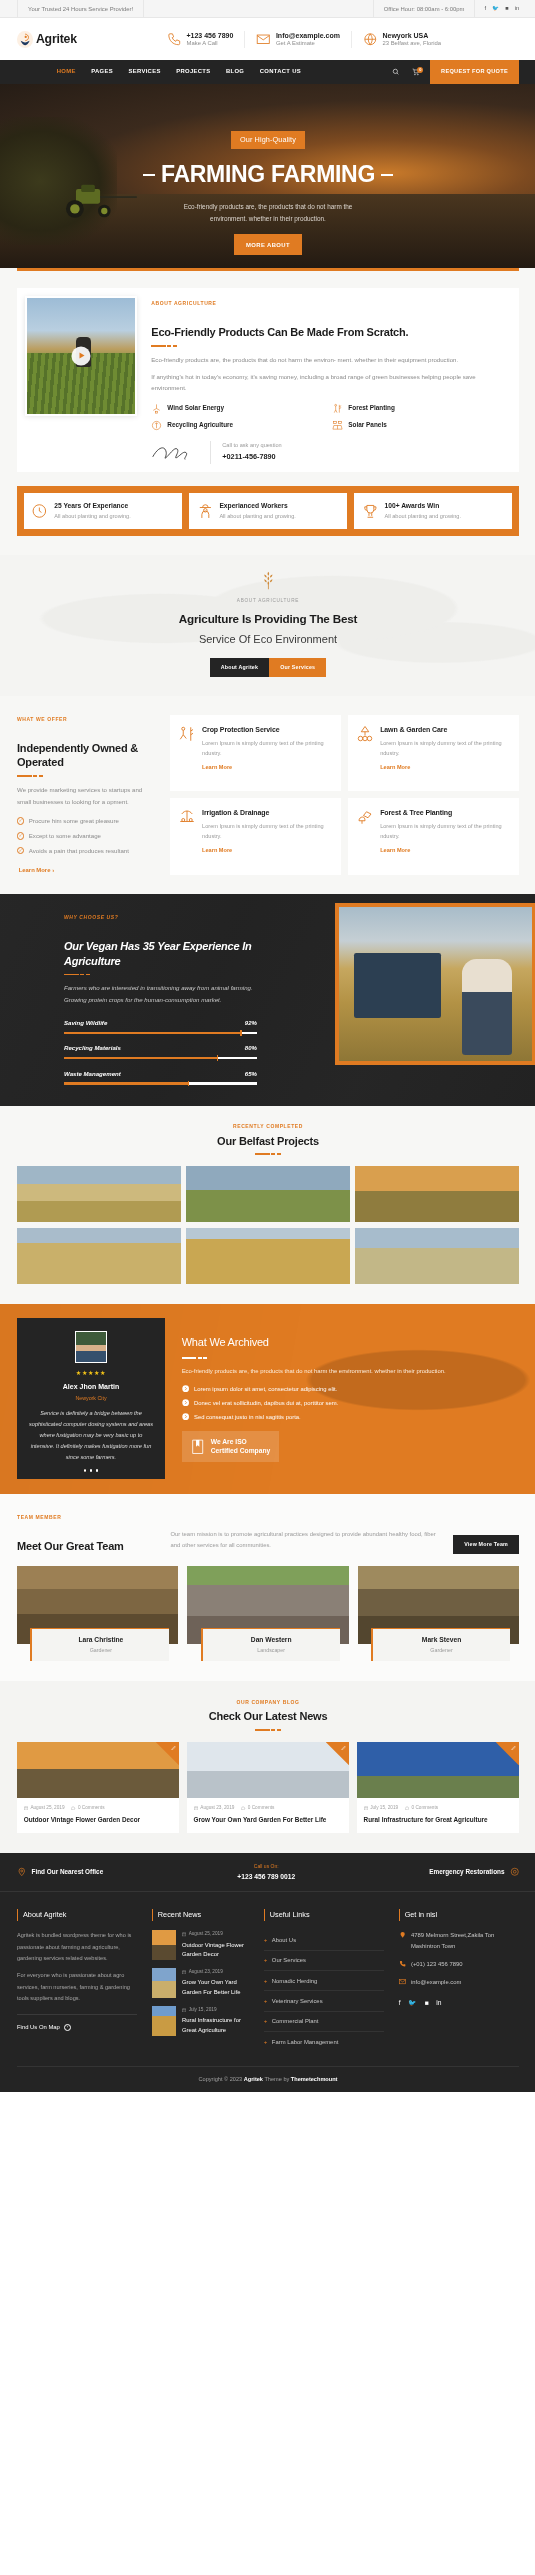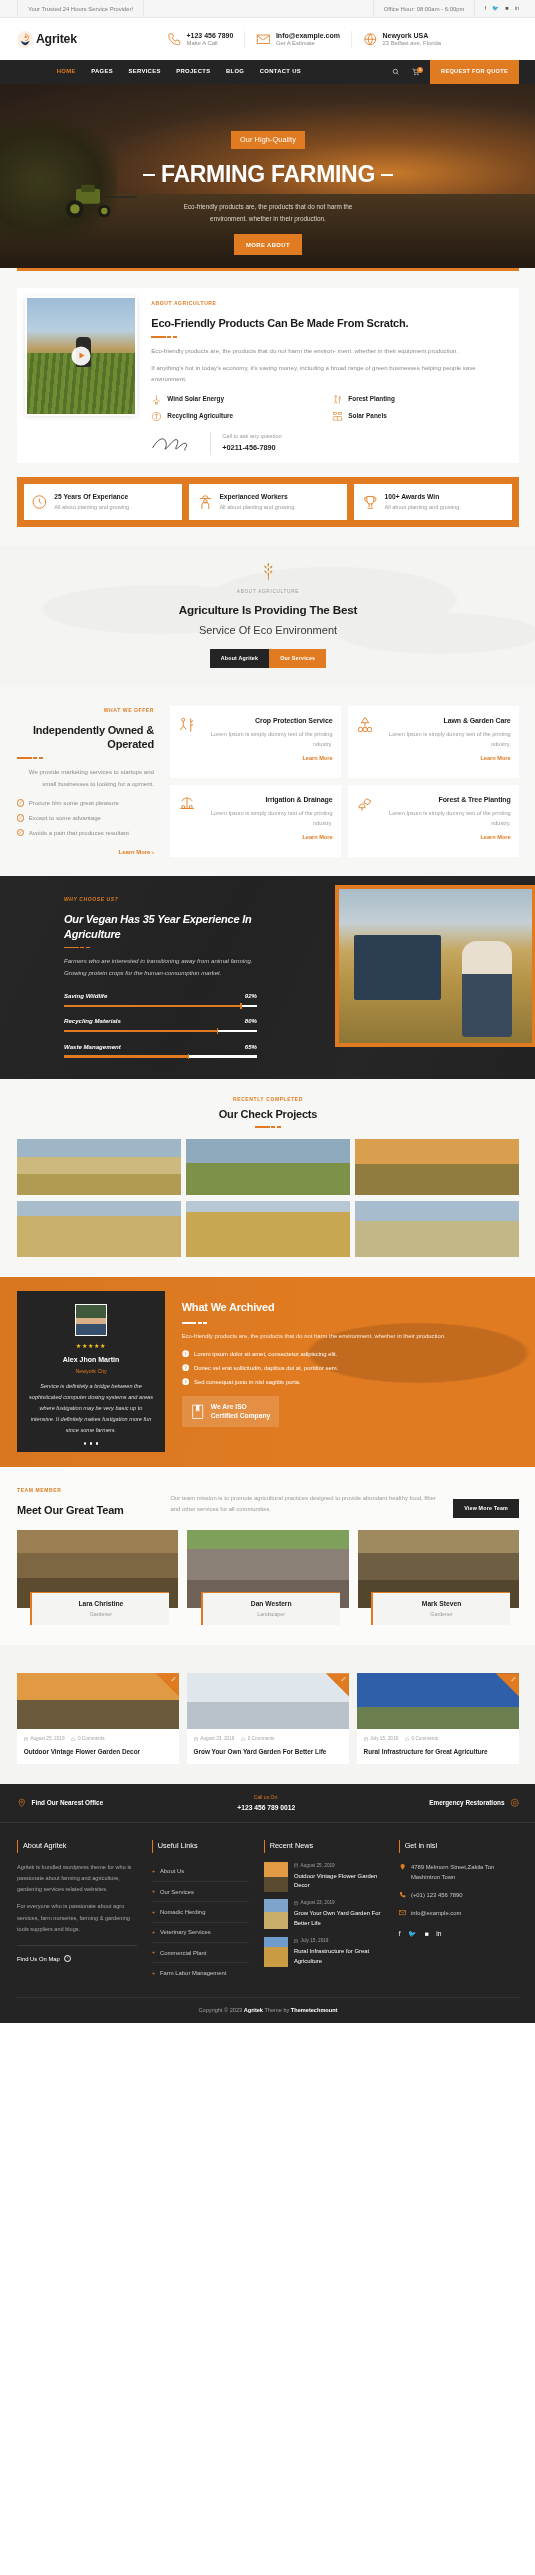--- a/index.html
+++ b/index.html
@@ -71,21 +71,21 @@
   .about-row { display:flex; gap:14.5px; background:#fff; padding:7.8px; }
   .about-img { width:112px; height:120px; flex-shrink:0; position:relative; border:2.8px solid #fff; box-shadow:0 1.1px 5.6px rgba(0,0,0,.12); overflow:hidden;
     background:linear-gradient(to bottom,#9dbcd6 0%,#b9cfe0 28%,#bb9e60 44%,#6e8a3a 58%,#5d7d2e 100%); }
   .about-img .rows { position:absolute; left:0; bottom:0; width:100%; height:52%;
     background:repeating-linear-gradient(95deg,#6f8c33 0 3.9px,#56722a 3.9px 7.3px); }
   .about-img .figure { position:absolute; left:46%; top:34%; width:14.5px; height:30px; background:#2c2a26; border-radius:4.5px 4.5px 1.7px 1.7px; }
   .play { position:absolute; left:50%; top:50%; transform:translate(-50%,-50%); width:19px; height:19px; border-radius:50%; background:rgba(255,255,255,.92); display:flex; align-items:center; justify-content:center; cursor:pointer; }
   .play::after { content:""; border-left:5px solid #e07b22; border-top:3.3px solid transparent; border-bottom:3.3px solid transparent; margin-left:1.7px; }
   .about-txt { flex:1; padding-top:3.3px; padding-right:5.6px; }
   .eyebrow { color:#e07b22; font-size:5px; font-weight:bold; letter-spacing:0.6px; text-transform:uppercase; }
-  .h2 { font-size:11px; font-weight:bold; color:#1c1c1c; line-height:1.3; margin-top:9px; letter-spacing:-0.2px; }
+  .h2 { font-size:11px; font-weight:bold; color:#1c1c1c; line-height:1.3; margin-top:18px; letter-spacing:-0.2px; }
   .sep { margin:5.6px 0 6.7px; display:flex; align-items:center; gap:1.7px; }
   .sep i { display:block; height:1.7px; background:#e07b22; }
   .sep i:nth-child(1){ width:14.5px; } .sep i:nth-child(2){ width:3.9px; } .sep i:nth-child(3){ width:3.9px; }
   .p { font-size:6.1px; color:#8b8b8b; line-height:1.95; }
   .p + .p { margin-top:5px; }
   .feat-grid { display:grid; grid-template-columns:1fr 1fr; gap:5.6px 7.8px; margin-top:9px; }
   .feat { display:flex; align-items:center; gap:5px; }
   .feat-ic { width:11px; height:11px; color:#e07b22; flex-shrink:0; }
   .feat-lb { font-size:6.4px; font-weight:bold; color:#1c1c1c; }
   .sign-row { display:flex; align-items:center; gap:11px; margin-top:10px; }
@@ -112,21 +112,21 @@
   .wheat { width:16.7px; height:19px; margin:0 auto 3.3px; color:#cf8a3a; }
   .intro-eye { font-size:4.7px; letter-spacing:0.7px; color:#9a9a9a; text-transform:uppercase; }
   .intro-h { font-size:11.7px; font-weight:bold; color:#1c1c1c; margin-top:4.5px; letter-spacing:-0.2px; }
   .intro-h2 { font-size:11px; font-weight:normal; color:#3a3a3a; margin-top:0.6px; }
   .intro-btns { margin-top:9px; display:flex; justify-content:center; gap:0; }
   .btn-dark { background:#242424; color:#fff; font-size:5.3px; font-weight:bold; padding:5px 11px; cursor:pointer; letter-spacing:0.2px; }
   .btn-org { background:#e07b22; color:#fff; font-size:5.3px; font-weight:bold; padding:5px 11px; cursor:pointer; letter-spacing:0.2px; }
 
   
   .offer { background:#f7f7f5; padding:19px 0 19px; }
-  .offer .wrap { display:flex; gap:15.6px;text-align:right; }
+  .offer .wrap { display:flex; gap:15.6px; }
   .offer-left { width:137px; flex-shrink:0; }
   .chk-list { margin-top:8.4px; display:flex; flex-direction:column; gap:4.5px; }
   .chk { display:flex; align-items:center; gap:4.5px; font-size:6.1px; color:#8b8b8b; }
   .chk-ic { width:7.3px; height:7.3px; border-radius:50%; border:0.8px solid #e07b22; color:#e07b22; display:flex; align-items:center; justify-content:center; font-size:4.5px; flex-shrink:0; }
   .lmore { margin-top:9px; font-size:5.9px; font-weight:bold; color:#1c1c1c; cursor:pointer; }
   .lmore span { color:#e07b22; margin-left:1.7px; }
   .svc-grid { flex:1; display:grid; grid-template-columns:1fr 1fr; gap:6.7px; }
   .svc { background:#fff; padding:9px 8.4px; display:flex; gap:6.1px; }
   .svc-ic { width:18px; height:18px; color:#e07b22; flex-shrink:0; margin-top:1.1px; }
   .svc-t { font-size:7px; font-weight:bold; color:#1c1c1c; letter-spacing:-0.1px; }
@@ -180,21 +180,21 @@
   .testi-av { width:32px; height:32px; margin:0 auto; border:1.7px solid #fff; overflow:hidden;
     background:linear-gradient(to bottom,#3e5a3a 0 42%,#d8b18a 42% 62%,#35506d 62% 100%); }
   .stars { margin-top:5px; color:#f5c518; font-size:6.1px; letter-spacing:0.6px; }
   .testi-n { color:#fff; font-size:7px; font-weight:bold; margin-top:3.3px; }
   .testi-r { color:#e07b22; font-size:5.3px; margin-top:1.1px; }
   .testi-q { color:#ddd; font-size:5.6px; font-style:italic; line-height:1.95; margin-top:5px; }
   .dots { margin-top:6.1px; display:flex; justify-content:center; gap:3.3px; }
   .dot { width:2.8px; height:2.8px; border-radius:50%; background:#fff; }
   .dot.on { background:#e07b22; border:0.6px solid #fff; }
   .arch-r { flex:1; padding-top:6.7px; }
-  .arch-h { color:#fff; font-size:11px; font-weight:bold; letter-spacing:-0.2px; }
+  .arch-h { color:#fff; font-size:11px; font-weight:normal; letter-spacing:-0.2px;margin-top:8px; }
   .arch .sep i { background:#fff; }
   .arch-p { color:#fdeedd; font-size:5.9px; line-height:1.95; }
   .arch-list { margin-top:6.7px; display:flex; flex-direction:column; gap:3.9px; }
   .arch-li { display:flex; align-items:center; gap:5px; color:#fff; font-size:5.9px; }
   .arrow-ic { width:7.3px; height:7.3px; flex-shrink:0; }
   .iso { margin-top:9px; background:rgba(255,255,255,.16); padding:6.1px 9px; display:inline-flex; align-items:center; gap:6.7px; }
   .iso-ic { width:13.4px; height:15.6px; color:#fff; }
   .iso-t { color:#fff; font-size:6.7px; font-weight:bold; line-height:1.45; }
 
   
@@ -628,21 +628,21 @@
       <div class="combine"></div>
         <div class="man"></div>
     </div>
   </div>
 </div>
 
 <div class="projects">
   <div class="wrap">
     <div class="sec-head">
       <span class="eyebrow">RECENTLY COMPLETED</span>
-      <div class="h2">Our Check Projects</div>
+      <div class="h2">Our Belfast Projects</div>
       <div class="sep">
           <i></i>
           <i></i>
           <i></i>
         </div>
     </div>
     <div class="proj-grid">
       <div class="proj p1"></div>
       <div class="proj p2"></div>
       <div class="proj p3"></div>
@@ -744,20 +744,29 @@
           <div class="tm-n">Mark Steven</div>
           <div class="tm-r">Gardener</div>
         </div>
       </div>
     </div>
   </div>
 </div>
 
 <div class="blog">
   <div class="wrap">
+    <div class="sec-head">
+      <span class="eyebrow">OUR COMPANY BLOG</span>
+      <div class="h2">Check Our Latest News</div>
+      <div class="sep">
+          <i></i>
+          <i></i>
+          <i></i>
+        </div>
+    </div>
     <div class="blog-grid">
       <div class="bc">
         <div class="bc-img b1">
             <div class="bc-tag">
               <svg width="5.6" height="5.6" viewBox="0 0 24 24" fill="none" stroke="currentColor" stroke-width="2">
                 <path d="M3 21l4-1 12-12-3-3L4 17z"></path>
               </svg>
             </div>
           </div>
         <div class="bc-body">
@@ -864,20 +873,63 @@
   <div class="wrap">
     <div class="fgrid">
 
       <div>
         <div class="fh">About Agritek</div>
         <div class="fp">Agritek is bundled wordpress theme for who is passionate about farming and agriculture, gardening services related websites.</div>
         <div class="fp">For everyone who is passionate about agro services, farm nurseries, farming &amp; gardening tools suppliers and blogs.</div>
         <div class="fmap">
           <span>Find Us On Map</span>
           <span class="circ">›</span>
+        </div>
+      </div>
+
+      <div>
+        <div class="fh">Recent News</div>
+        <div class="news">
+          <div class="news-img n1"></div>
+          <div>
+            <div class="news-date">
+                <svg width="4.5" height="4.5" viewBox="0 0 24 24" fill="none" stroke="currentColor" stroke-width="2">
+                  <rect x="3" y="5" width="18" height="16"></rect>
+                  <path d="M3 10h18M8 3v4M16 3v4"></path>
+                </svg>
+                <span>August 25, 2019</span>
+              </div>
+            <div class="news-t">Outdoor Vintage Flower Garden Decor</div>
+          </div>
+        </div>
+        <div class="news">
+          <div class="news-img n2"></div>
+          <div>
+            <div class="news-date">
+                <svg width="4.5" height="4.5" viewBox="0 0 24 24" fill="none" stroke="currentColor" stroke-width="2">
+                  <rect x="3" y="5" width="18" height="16"></rect>
+                  <path d="M3 10h18M8 3v4M16 3v4"></path>
+                </svg>
+                <span>August 23, 2019</span>
+              </div>
+            <div class="news-t">Grow Your Own Yard Garden For Better Life</div>
+          </div>
+        </div>
+        <div class="news">
+          <div class="news-img n3"></div>
+          <div>
+            <div class="news-date">
+                <svg width="4.5" height="4.5" viewBox="0 0 24 24" fill="none" stroke="currentColor" stroke-width="2">
+                  <rect x="3" y="5" width="18" height="16"></rect>
+                  <path d="M3 10h18M8 3v4M16 3v4"></path>
+                </svg>
+                <span>July 15, 2019</span>
+              </div>
+            <div class="news-t">Rural Infrastructure for Great Agriculture</div>
+          </div>
         </div>
       </div>
 
       <div>
         <div class="fh">Useful Links</div>
         <ul class="flinks">
           <li>
               <span class="plus">+</span>
               <span>About Us</span>
             </li>
@@ -898,63 +950,20 @@
               <span>Commercial Plant</span>
             </li>
           <li>
               <span class="plus">+</span>
               <span>Farm Labor Management</span>
             </li>
         </ul>
       </div>
 
       <div>
-        <div class="fh">Recent News</div>
-        <div class="news">
-          <div class="news-img n1"></div>
-          <div>
-            <div class="news-date">
-                <svg width="4.5" height="4.5" viewBox="0 0 24 24" fill="none" stroke="currentColor" stroke-width="2">
-                  <rect x="3" y="5" width="18" height="16"></rect>
-                  <path d="M3 10h18M8 3v4M16 3v4"></path>
-                </svg>
-                <span>August 25, 2019</span>
-              </div>
-            <div class="news-t">Outdoor Vintage Flower Garden Decor</div>
-          </div>
-        </div>
-        <div class="news">
-          <div class="news-img n2"></div>
-          <div>
-            <div class="news-date">
-                <svg width="4.5" height="4.5" viewBox="0 0 24 24" fill="none" stroke="currentColor" stroke-width="2">
-                  <rect x="3" y="5" width="18" height="16"></rect>
-                  <path d="M3 10h18M8 3v4M16 3v4"></path>
-                </svg>
-                <span>August 23, 2019</span>
-              </div>
-            <div class="news-t">Grow Your Own Yard Garden For Better Life</div>
-          </div>
-        </div>
-        <div class="news">
-          <div class="news-img n3"></div>
-          <div>
-            <div class="news-date">
-                <svg width="4.5" height="4.5" viewBox="0 0 24 24" fill="none" stroke="currentColor" stroke-width="2">
-                  <rect x="3" y="5" width="18" height="16"></rect>
-                  <path d="M3 10h18M8 3v4M16 3v4"></path>
-                </svg>
-                <span>July 15, 2019</span>
-              </div>
-            <div class="news-t">Rural Infrastructure for Great Agriculture</div>
-          </div>
-        </div>
-      </div>
-
-      <div>
         <div class="fh">Get in nisl</div>
         <div class="gcontact">
           <div class="gc">
             <svg class="gc-ic" viewBox="0 0 24 24" fill="currentColor">
                 <path d="M12 22s7-7.4 7-12a7 7 0 10-14 0c0 4.6 7 12 7 12z"></path>
               </svg>
             <span>4789 Melmorn Street,Zakila Ton Mashintron Town</span>
           </div>
           <div class="gc">
             <svg class="gc-ic" viewBox="0 0 24 24" fill="currentColor">

